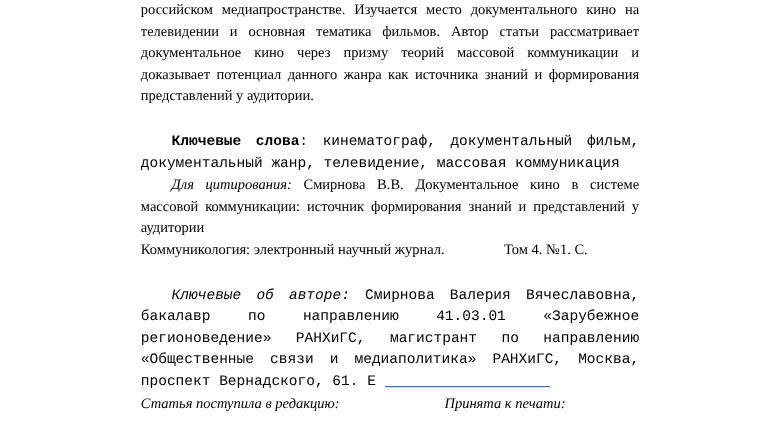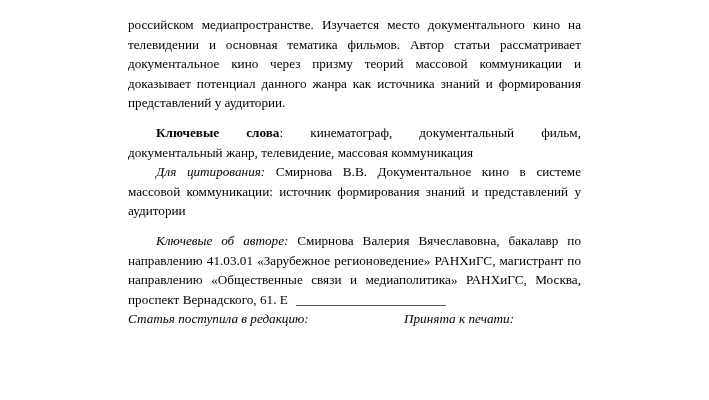--- a/index.html
+++ b/index.html
@@ -12,33 +12,33 @@
     height: 400px;
     overflow: hidden;
     font-family: "Liberation Serif", serif;
     color: #000000;
   }
   .page {
     position: relative;
     width: 709px;
     height: 400px;
     box-sizing: border-box;
-    padding: 16px 128px 0 128px;
+    padding: 0 128px 0 128px;
   }
   .para {
     margin: 0;
     text-align: justify;
     text-justify: inter-word;
     font-size: 13.2px;
     line-height: 19.6px;
   }
   .para.first {
     margin-top: -1px;
   }
-  .gap-22 { margin-top: 10px; }
+  .gap-22 { margin-top: 22px; font-family: Liberation Mono, monospace; }
   .gap-24 { }
   .bold { font-weight: bold; }
   .ital { font-style: italic; }
   .indent {
     display: inline-block;
     width: 28px;
   }
   .row-two {
     display: flex;
     font-size: 13.2px;
@@ -61,20 +61,21 @@
 <body>
 
 <div class="page">
 
   <p class="para first">российском медиапространстве. Изучается место документального кино на телевидении и основная тематика фильмов. Автор статьи рассматривает документальное кино через призму теорий массовой коммуникации и доказывает потенциал данного жанра как источника знаний и формирования представлений у аудитории.</p>
 
   <p class="para gap-22"><span class="indent"></span><span class="bold">Ключевые слова</span><span>: кинематограф, документальный фильм, документальный жанр, телевидение, массовая коммуникация</span></p>
 
   <p class="para gap-24"><span class="indent"></span><span class="ital">Для цитирования:</span><span> Смирнова В.В. Документальное кино в системе массовой коммуникации: источник формирования знаний и представлений у аудитории</span></p>
 
+  <p class="para"><span>Коммуникология: электронный научный журнал.</span><span class="wide-space"></span><span>Том 4. №1. С.</span></p>
 
   <p class="para gap-22"><span class="indent"></span><span class="ital">Ключевые об авторе:</span><span> Смирнова Валерия Вячеславовна, бакалавр по направлению 41.03.01 «Зарубежное регионоведение» РАНХиГС, магистрант по направлению «Общественные связи и медиаполитика» РАНХиГС, Москва, проспект Вернадского, 61. Е</span><span class="email-line"></span></p>
 
   <div class="row-two gap-24">
     <div class="left">Статья поступила в редакцию:</div>
     <div class="right">Принята к печати:</div>
   </div>
 
 </div>
 

